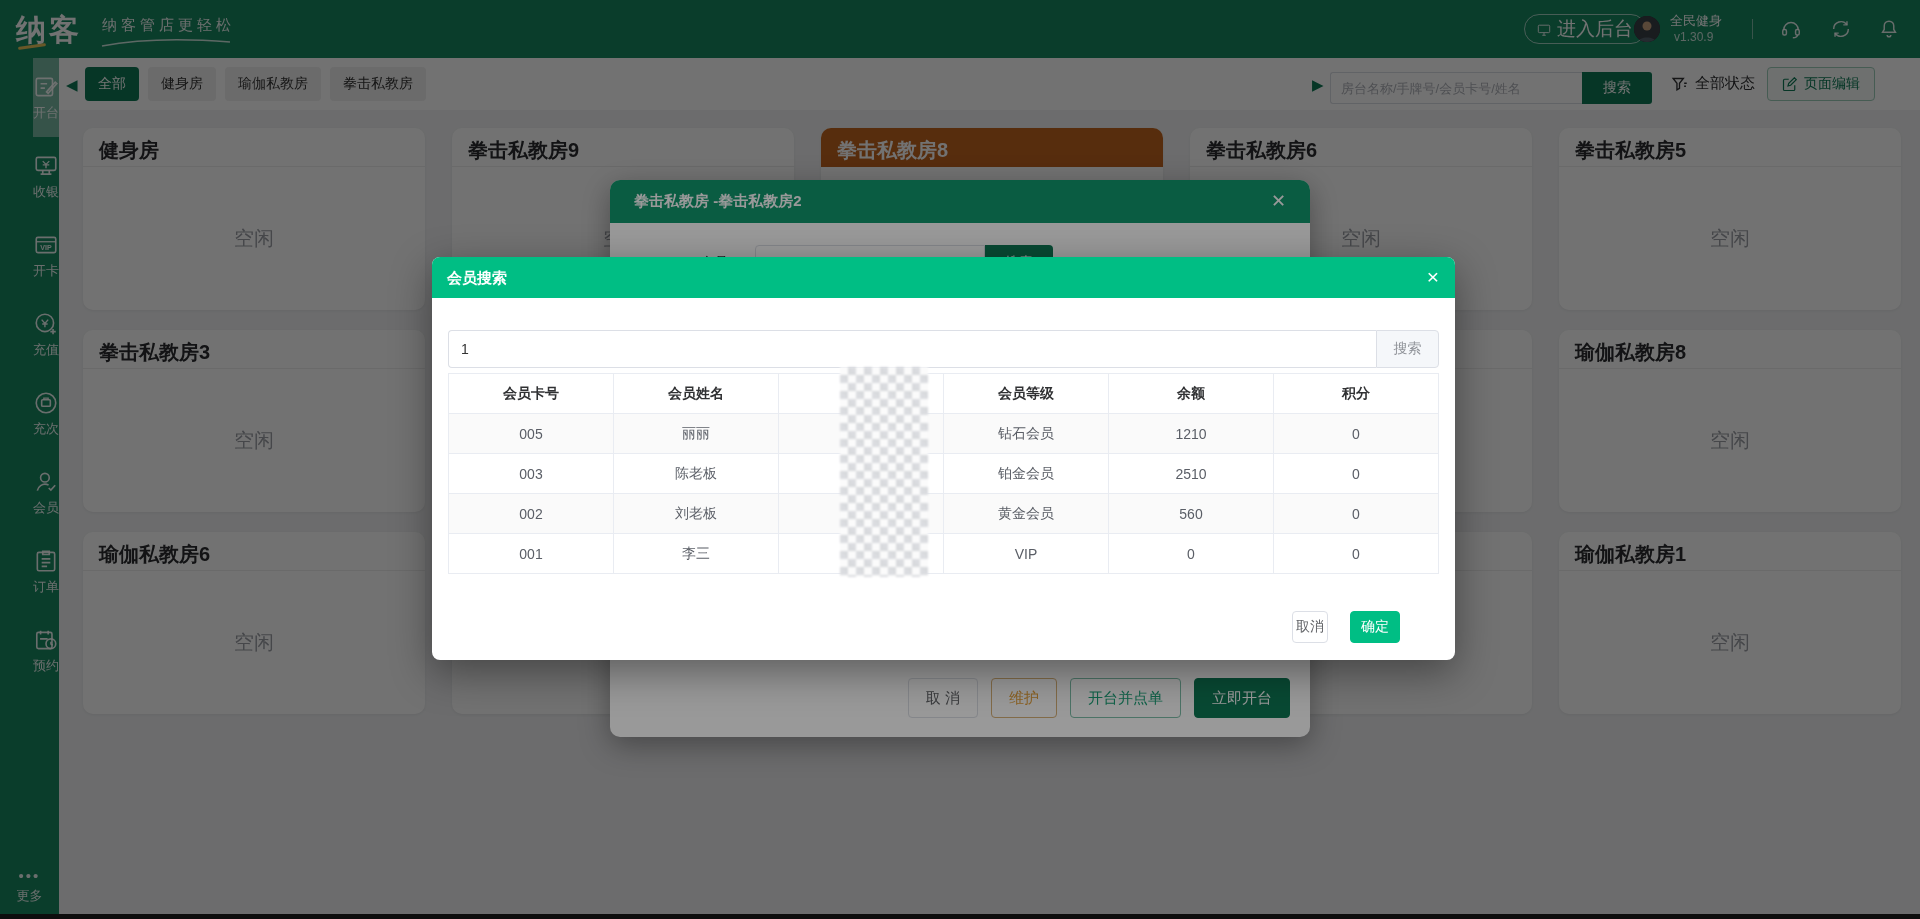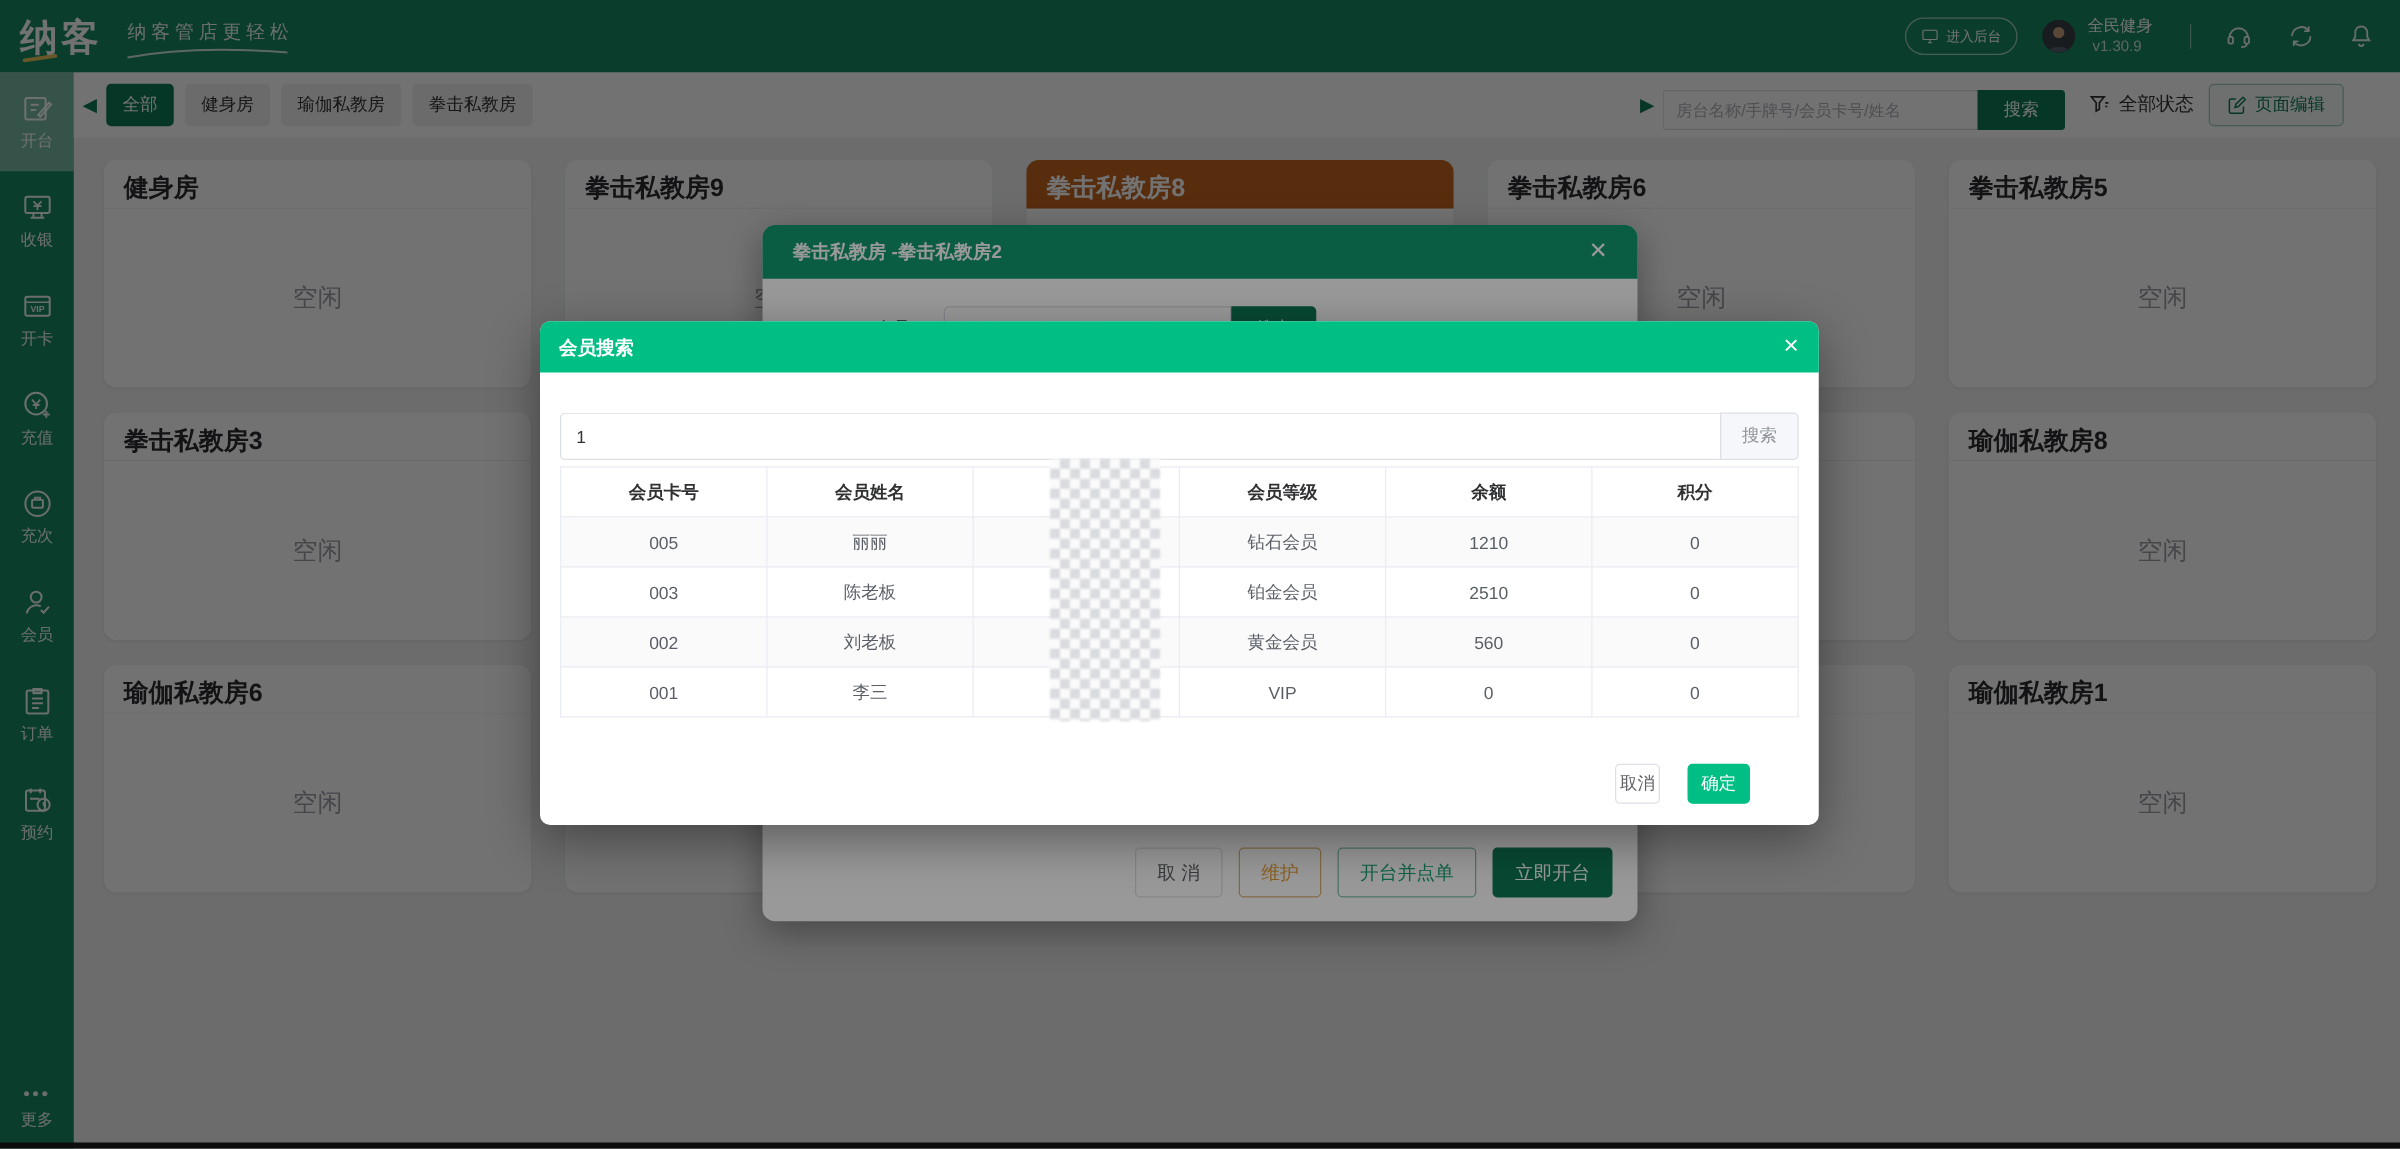--- a/index.html
+++ b/index.html
@@ -7,31 +7,31 @@
   body { font-family: "Liberation Sans","DejaVu Sans",sans-serif; }
   .screen { position:relative; width:1920px; height:919px; margin:0 auto; background:#f0f1f3; overflow:hidden; }
 
   
   .topbar { position:absolute; left:0; top:0; right:0; height:58px; background:#188862; z-index:1; }
   .logo-text { position:absolute; left:16px; top:10px; font-size:30px; font-weight:800; color:#fff; letter-spacing:3px; }
   .logo-accent { position:absolute; left:18px; top:45px; width:28px; height:3px; background:#e8c45a; transform:rotate(-8deg); border-radius:2px; }
   .slogan { position:absolute; left:102px; top:16px; font-size:15px; color:rgba(255,255,255,.92); letter-spacing:4px; }
   .slogan-swoosh { position:absolute; left:100px; top:38px; }
   .pill-btn { position:absolute; left:1524px; top:14px; height:30px; padding:0 12px; display:flex; align-items:center; gap:6px;
-              border:1px solid rgba(255,255,255,.6); border-radius:15px; color:#fff; font-size:11px; background:transparent; }
+              border:1px solid rgba(255,255,255,.6); border-radius:15px; color:#fff; font-size:19px; background:transparent; }
   .avatar { position:absolute; left:1634px; top:16px; width:26px; height:26px; border-radius:50%; background:#2b2b33; overflow:hidden; }
   .avatar svg { display:block; }
   .store-name { position:absolute; left:1670px; top:12px; font-size:13px; color:#fff; }
   .store-ver { position:absolute; left:1674px; top:30px; font-size:12px; color:rgba(255,255,255,.78); }
   .top-divider { position:absolute; left:1752px; top:19px; width:1px; height:20px; background:rgba(255,255,255,.45); }
   .top-ico { position:absolute; top:18px; width:22px; height:22px; color:rgba(255,255,255,.9); }
   .top-ico svg { display:block; }
 
   
-  .sidebar { position:absolute; left:0; top:58px; bottom:0; width:59px; background:#188862; z-index:1; display:flex; flex-direction:column; }
+  .sidebar { position:absolute; left:0; top:58px; bottom:0; width:59px; background:#188862; z-index:1; display:flex; flex-direction:column;align-items:flex-end; }
   .side-item { height:79px; display:flex; flex-direction:column; align-items:center; justify-content:center; gap:4px; color:rgba(255,255,255,.92); cursor:pointer; }
   .side-item .lbl { font-size:13px; }
   .side-item .ic { width:26px; height:26px; }
   .side-item.active { background:rgba(255,255,255,.42); }
   .side-more { position:absolute; left:0; bottom:14px; width:59px; text-align:center; color:rgba(255,255,255,.92); }
   .side-more .dots { font-size:15px; letter-spacing:2px; display:block; }
   .side-more .lbl { font-size:13px; display:block; margin-top:3px; }
 
   
   .tabsbar { position:absolute; left:59px; top:58px; right:0; height:52px; background:#fff; z-index:1; }

